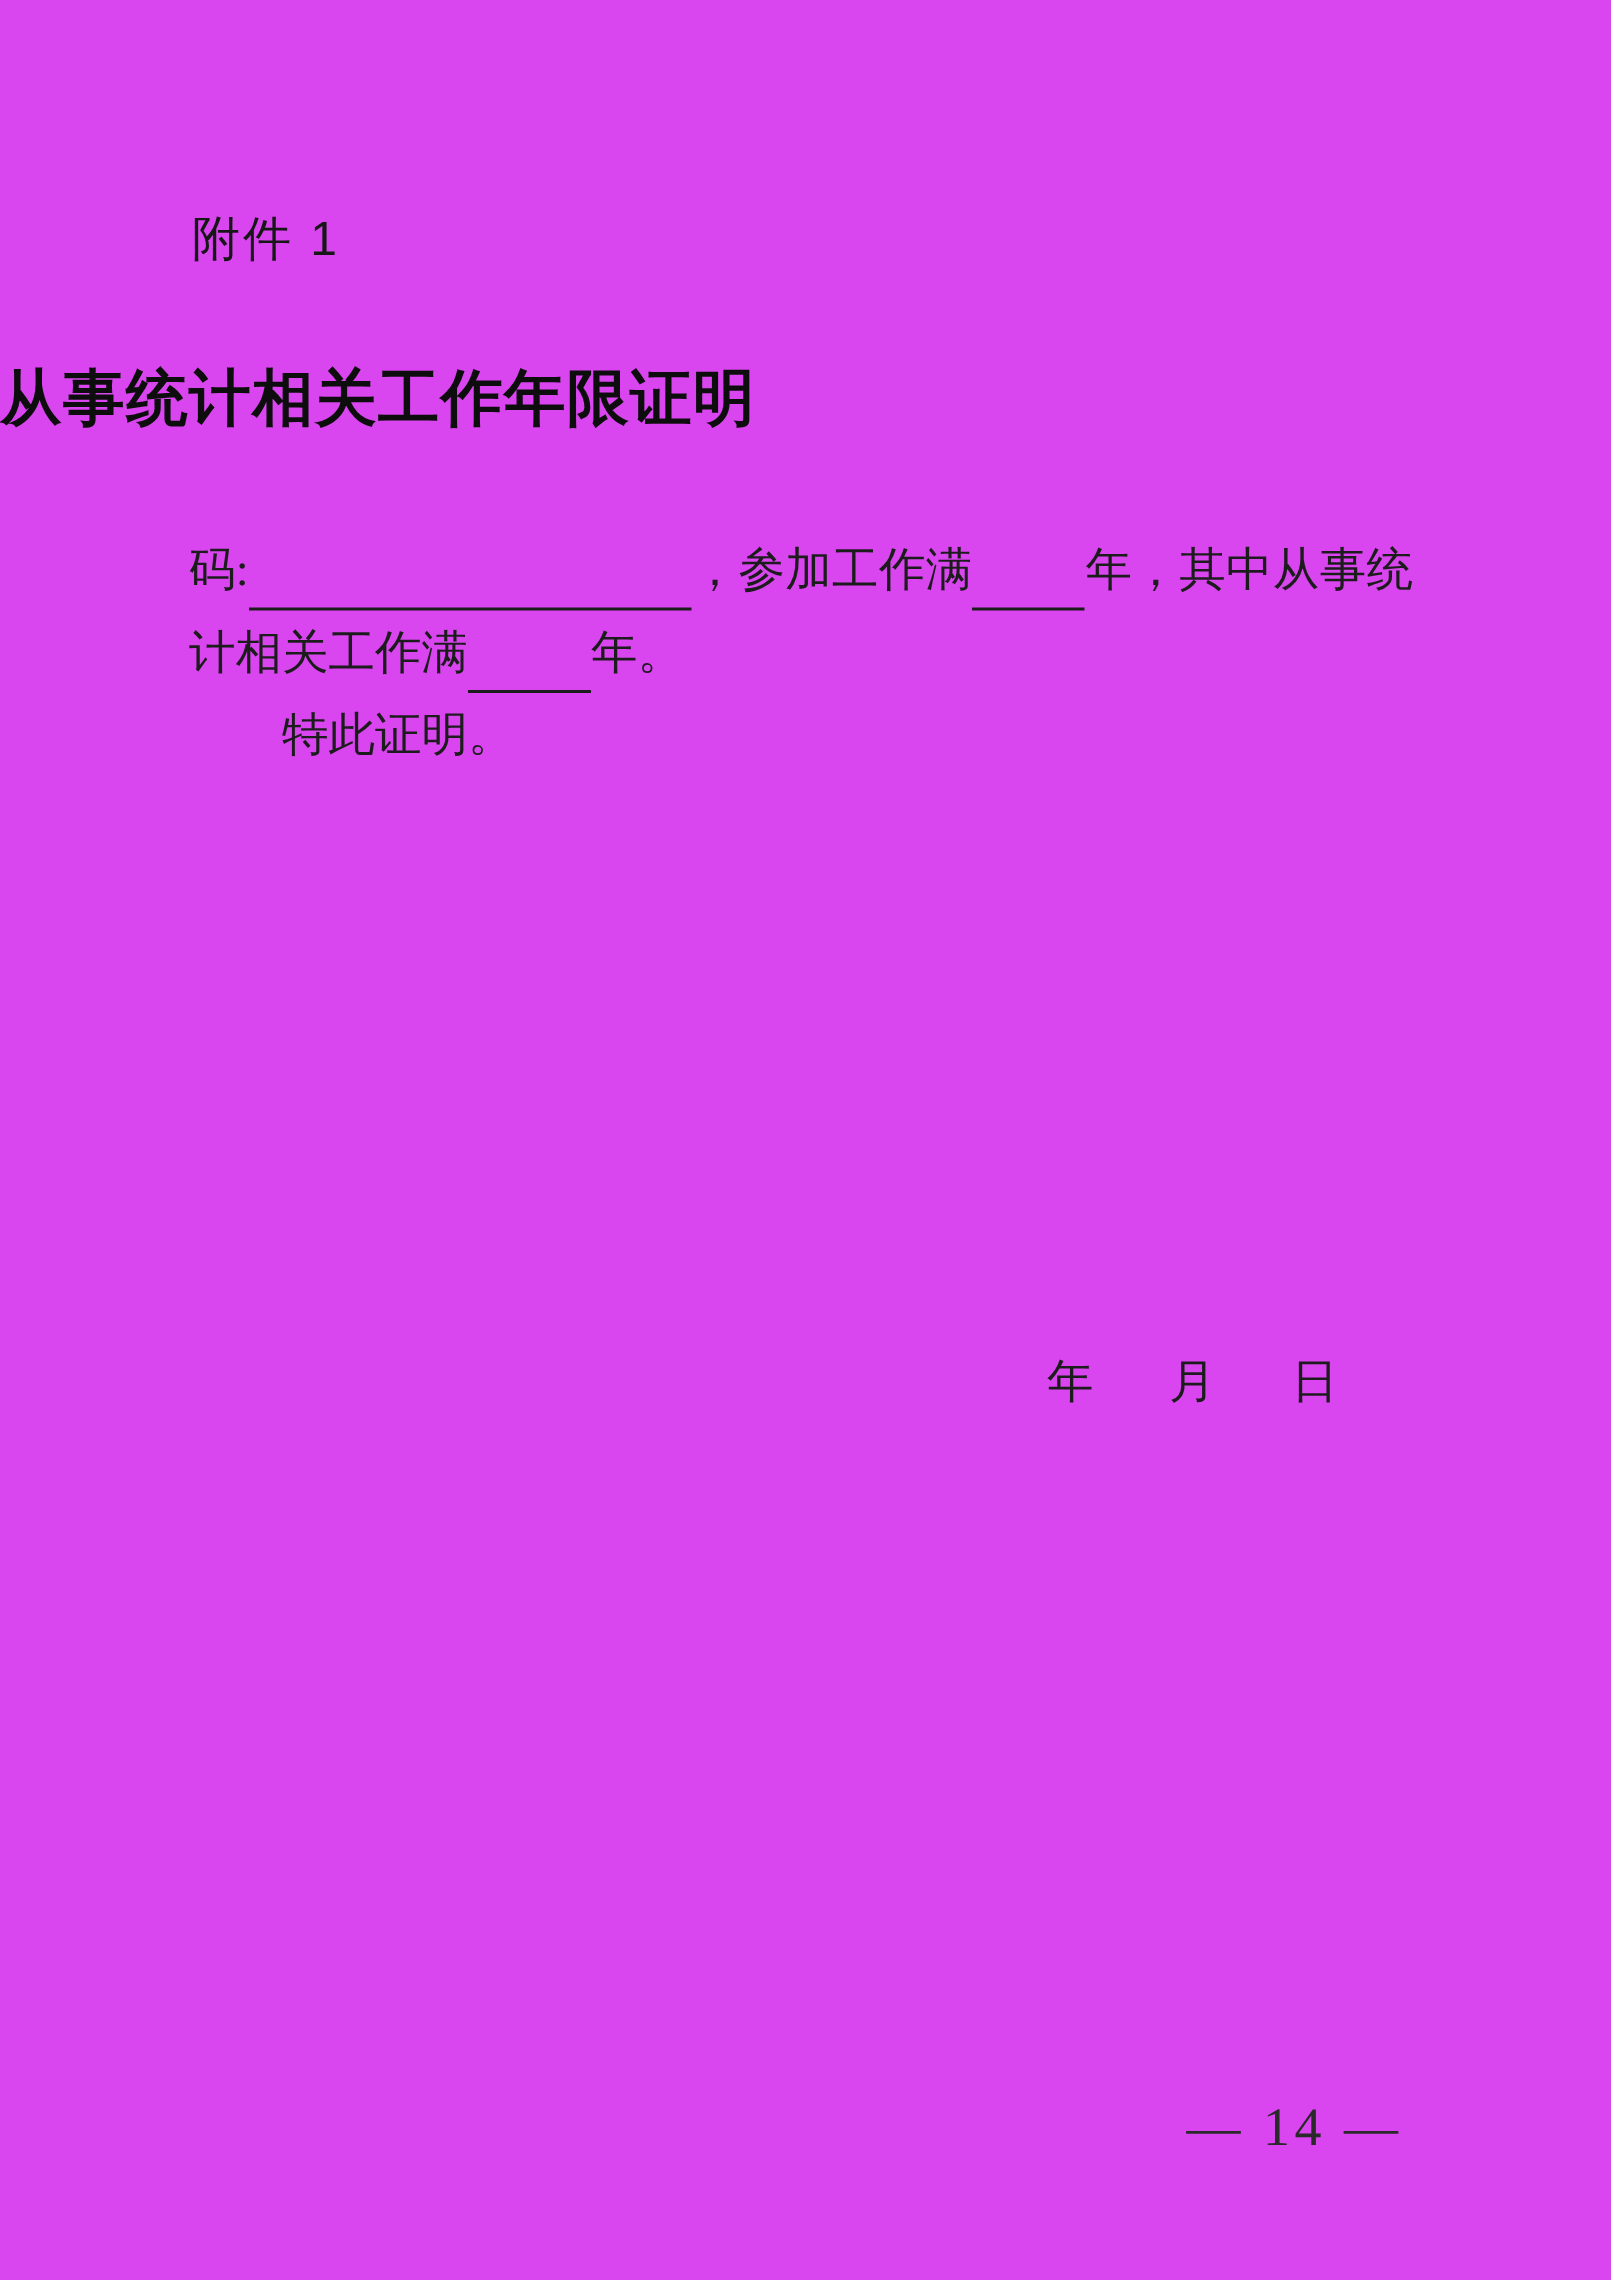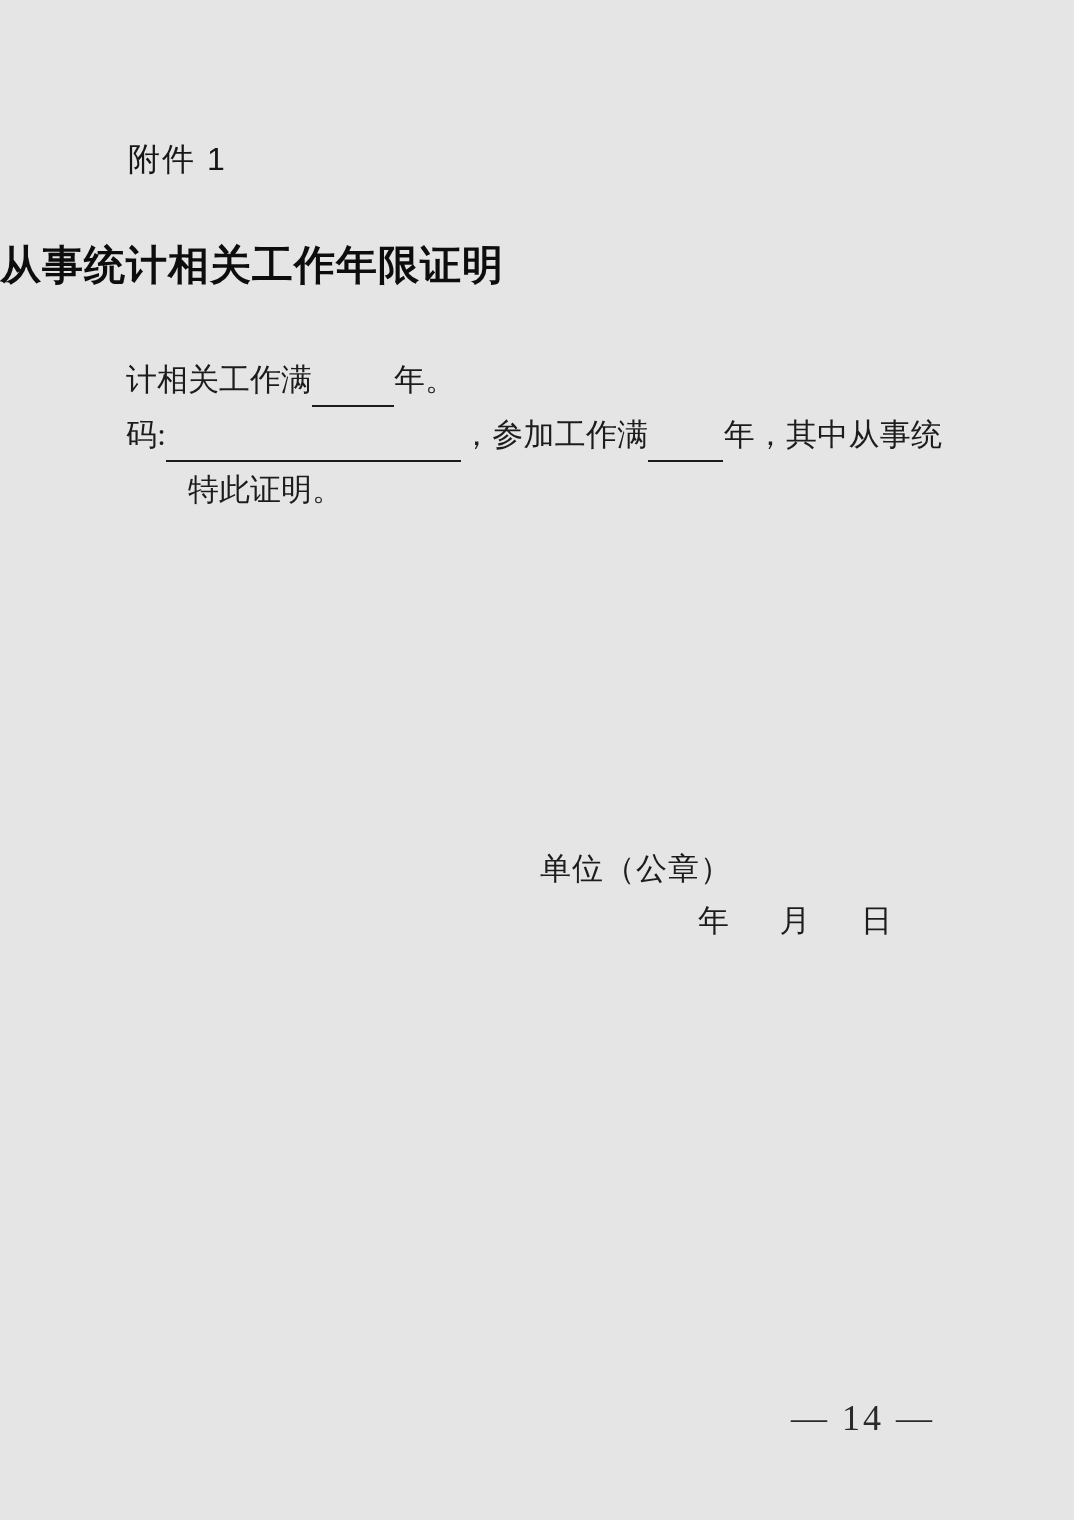--- a/index.html
+++ b/index.html
@@ -1,21 +1,21 @@
 <!DOCTYPE html>
 <html><head>
 <meta charset="utf-8">
 <style>
   * { margin: 0; padding: 0; box-sizing: border-box; }
   html, body { background: #ffffff; }
   .page {
     position: relative;
     width: 1074px;
     height: 1520px;
-    background: #e5e5e5;
+    background: #d946ef;
     color: #1c1c1c;
     font-family: "Liberation Serif", serif;
     overflow: hidden;
   }
   .attachment-label {
     position: absolute;
     left: 128px;
     top: 138px;
     font-size: 32px;
     font-family: "Liberation Sans", sans-serif;
@@ -92,37 +92,36 @@
 
 <div class="page">
 
   <div class="attachment-label">附件 1</div>
 
   <h1 class="doc-title">从事统计相关工作年限证明</h1>
 
   <div class="body-block">
 
 
+    <div class="line justify">
+      <span>码:</span><span class="blank w295"></span><span>，参加工作满</span><span class="blank w75"></span><span>年，其中从事统</span>
+    </div>
+
     <div class="line left">
       <span>计相关工作满</span><span class="blank w82"></span><span>年。</span>
-    </div>
-
-    <div class="line justify">
-      <span>码:</span><span class="blank w295"></span><span>，参加工作满</span><span class="blank w75"></span><span>年，其中从事统</span>
     </div>
 
 
 
     <div class="line left indent">
       <span>特此证明。</span>
     </div>
 
   </div>
 
-  <div class="signature-unit">单位（公章）</div>
 
   <div class="signature-date">
     <span>年</span>
     <span>月</span>
     <span>日</span>
   </div>
 
   <div class="page-footer">— 14 —</div>
 
 </div>

